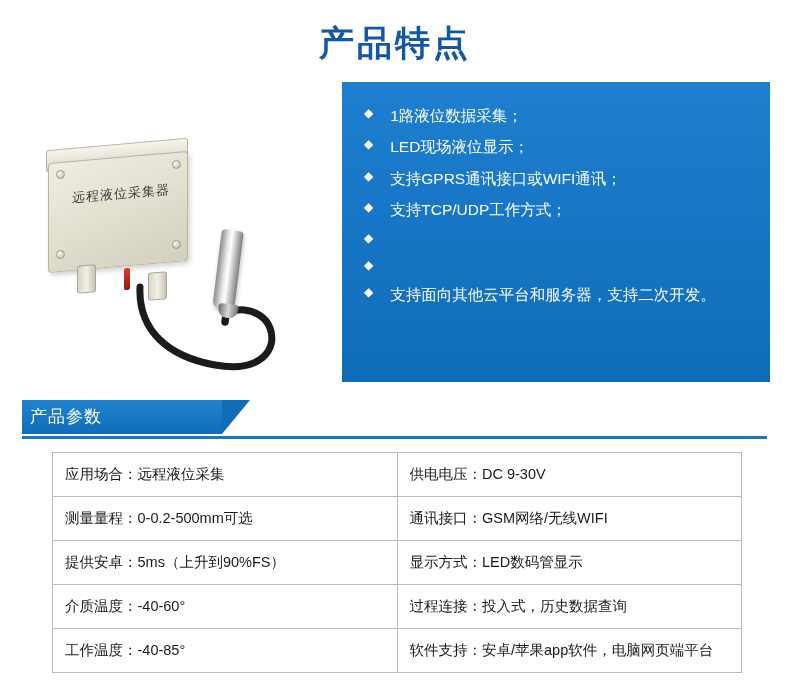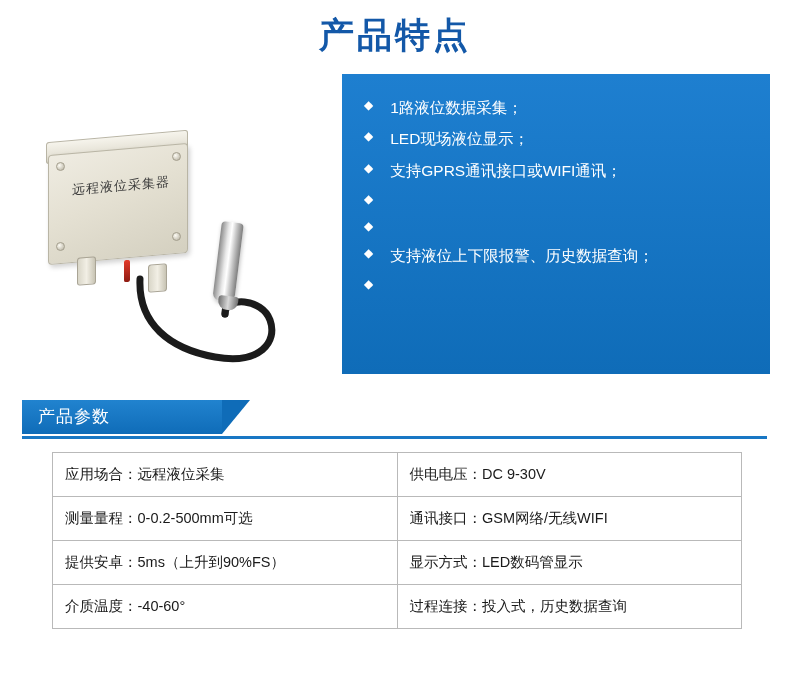--- a/index.html
+++ b/index.html
@@ -16,21 +16,21 @@
     overflow: hidden;
   }
 
   
   .page-title {
     text-align: center;
     color: #1358a8;
     font-size: 35px;
     font-weight: bold;
     letter-spacing: 3px;
-    padding-top: 14px;
+    padding-top: 22px;
     line-height: 1.2;
   }
 
   
   .top-section {
     position: relative;
     height: 330px;
     margin-top: 8px;
   }
 
@@ -189,21 +189,21 @@
   }
   .params-tab {
     position: relative;
     width: 200px;
     height: 34px;
     background: #1877c4;
     background: linear-gradient(180deg, #2183cf, #0f6cb8);
     color: #ffffff;
     font-size: 17px;
     line-height: 34px;
-    padding-left: 16px;
+    padding-left: 8px;
     box-sizing: border-box;
     letter-spacing: 1px;
   }
   .params-tab:after {
     content: "";
     position: absolute;
     right: -28px;
     top: 0;
     width: 0;
     height: 0;
@@ -273,30 +273,31 @@
     <div class="feature-row">
       <span class="diamond">◆</span>
       <span class="feature-text">LED现场液位显示；</span>
     </div>
     <div class="feature-row">
       <span class="diamond">◆</span>
       <span class="feature-text">支持GPRS通讯接口或WIFI通讯；</span>
     </div>
     <div class="feature-row">
       <span class="diamond">◆</span>
-    </div>
-    <div class="feature-row">
-      <span class="diamond">◆</span>
-    </div>
-    <div class="feature-row">
-      <span class="diamond">◆</span>
-      <span class="feature-text">支持液位上下限报警、历史数据查询；</span>
-    </div>
-    <div class="feature-row">
-      <span class="diamond">◆</span>
+      <span class="feature-text">支持TCP/UDP工作方式；</span>
+    </div>
+    <div class="feature-row">
+      <span class="diamond">◆</span>
+    </div>
+    <div class="feature-row">
+      <span class="diamond">◆</span>
+    </div>
+    <div class="feature-row">
+      <span class="diamond">◆</span>
+      <span class="feature-text">支持面向其他云平台和服务器，支持二次开发。</span>
     </div>
   </div>
 </div>
 
 <div class="params-header-wrap">
   <div class="params-tab">产品参数</div>
   <div class="params-underline"></div>
 </div>
 
 <table class="params-table">
@@ -310,14 +311,18 @@
     <td>通讯接口：GSM网络/无线WIFI</td>
   </tr>
   <tr>
     <td>提供安卓：5ms（上升到90%FS）</td>
     <td>显示方式：LED数码管显示</td>
   </tr>
   <tr>
     <td>介质温度：-40-60°</td>
     <td>过程连接：投入式，历史数据查询</td>
   </tr>
+  <tr>
+    <td>工作温度：-40-85°</td>
+    <td>软件支持：安卓/苹果app软件，电脑网页端平台</td>
+  </tr>
 </tbody>
   </table>
 
 </body></html>

